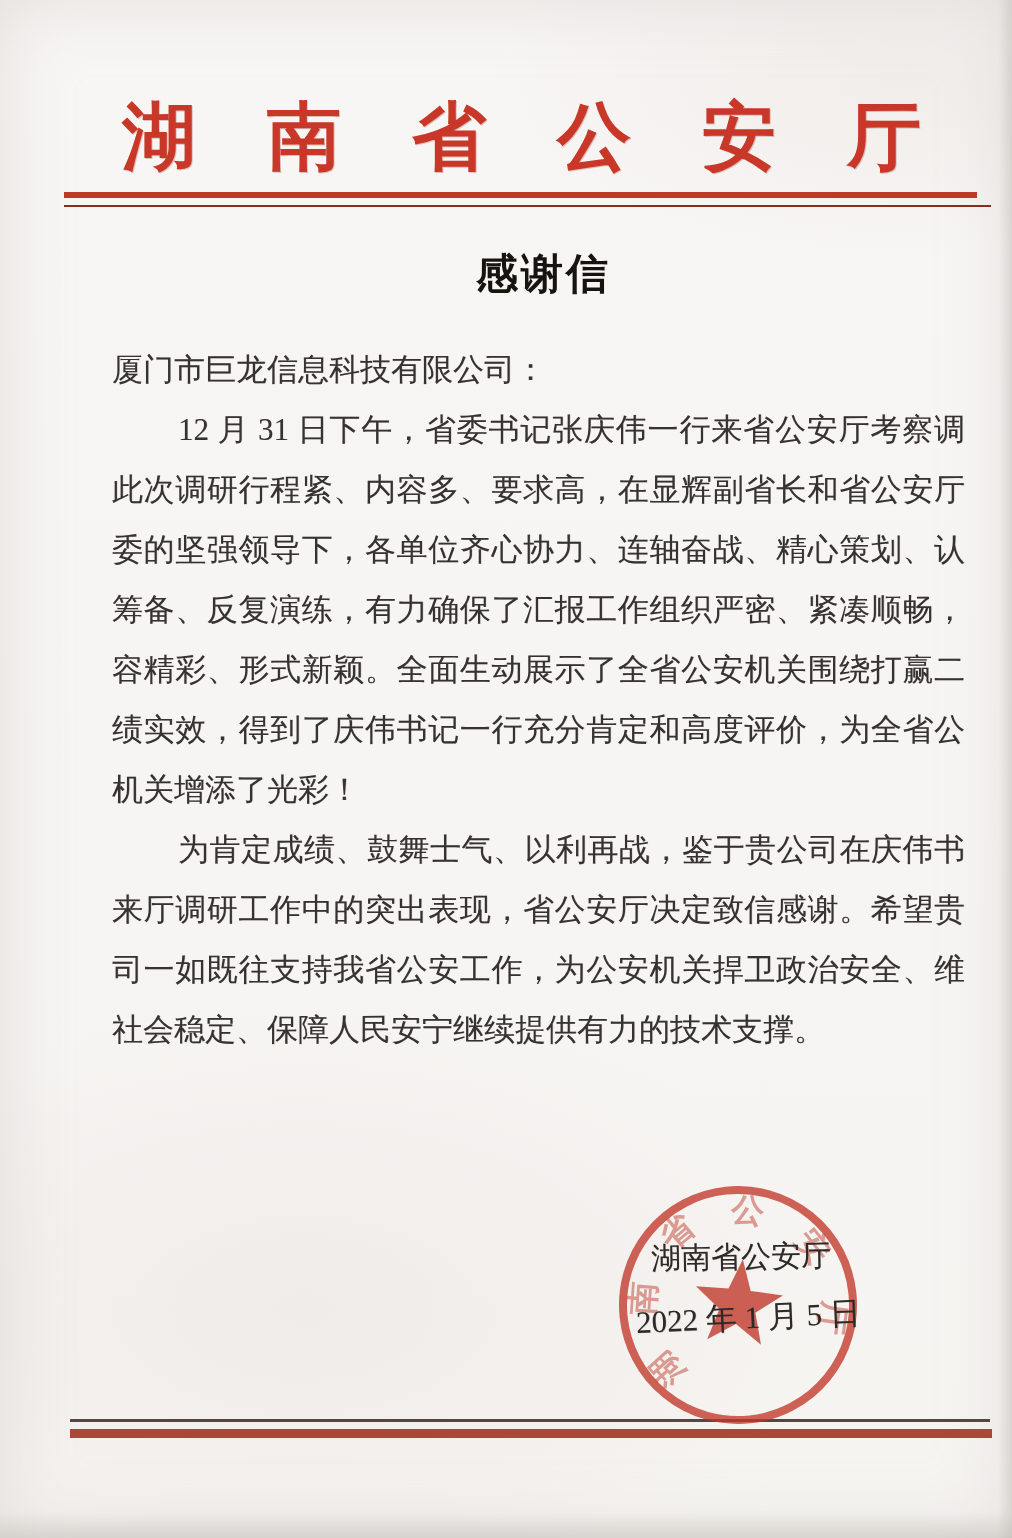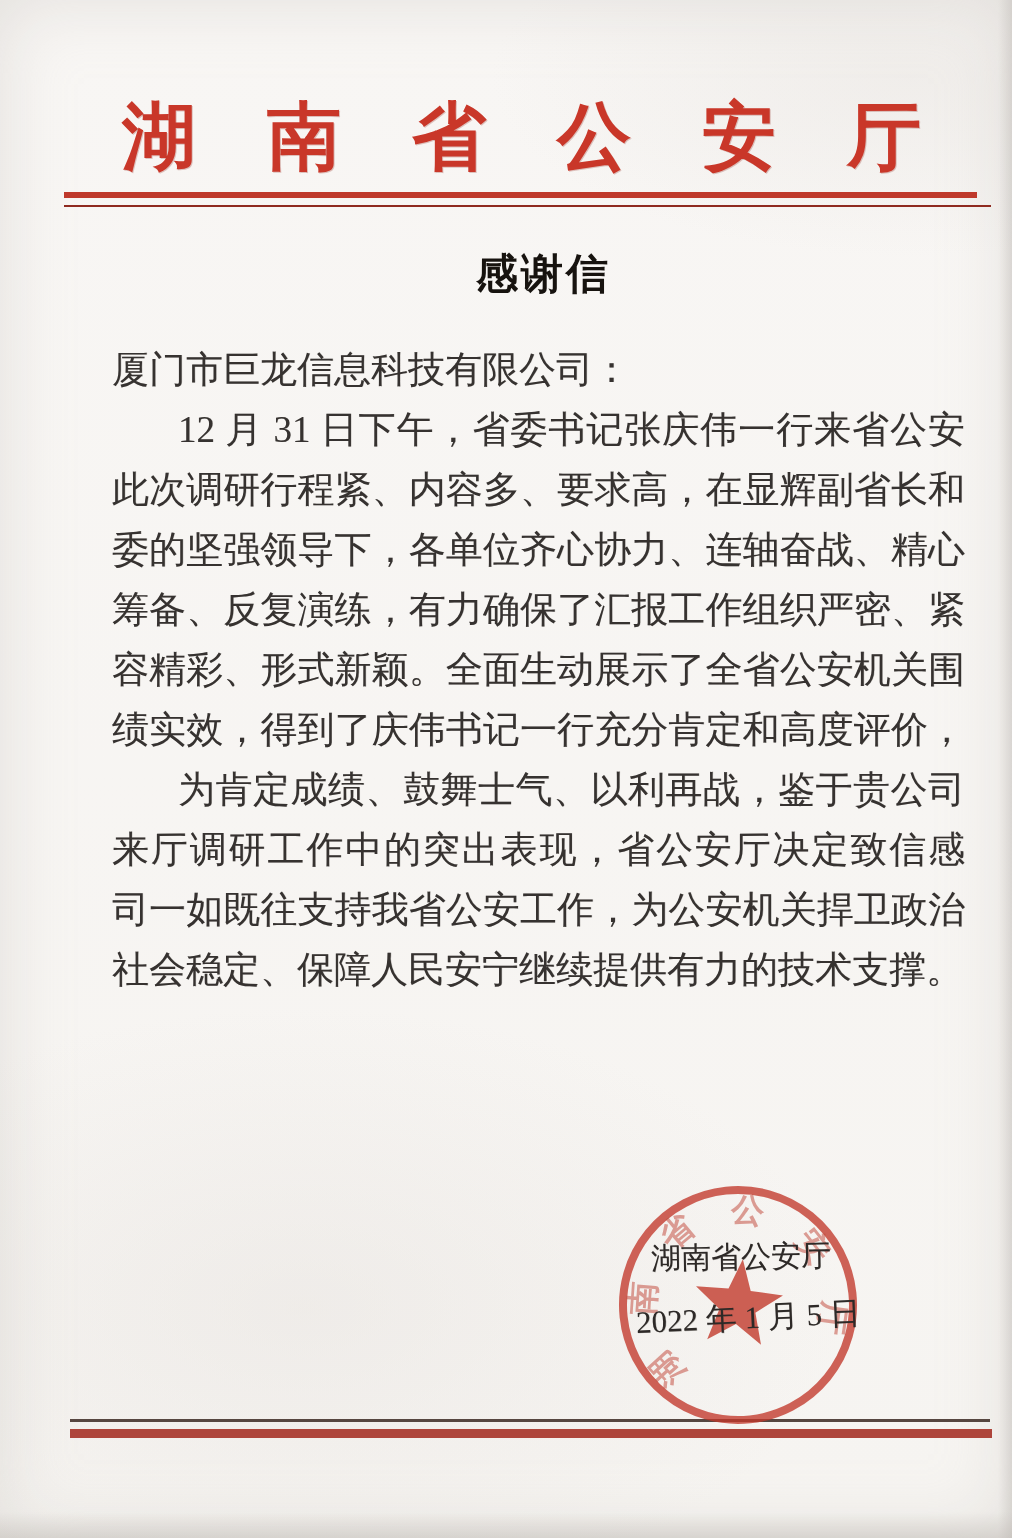--- a/index.html
+++ b/index.html
@@ -58,21 +58,21 @@
     font-family: "Liberation Sans", "DejaVu Sans", sans-serif;
     white-space: nowrap;
     margin-top: 8px;
   }
 
   
   .letter-body {
     position: absolute;
     left: 112px; top: 340px;
     width: 853px;
-    font-size: 37px;
+    font-size: 31px;
     color: #363230;
     text-shadow: 0.4px 0.4px 0 rgba(60,55,50,0.3);
   }
   .line {
     height: 60px;
     line-height: 60px;
     text-align: justify;
     text-align-last: justify;
     text-justify: inter-character;
     white-space: normal;
@@ -140,20 +140,21 @@
   <div class="doc-title">感谢信</div>
 
   <div class="letter-body">
     <div class="line flush-left">厦门市巨龙信息科技有限公司：</div>
     <div class="line indent">12 月 31 日下午，省委书记张庆伟一行来省公安厅考察调研。</div>
     <div class="line">此次调研行程紧、内容多、要求高，在显辉副省长和省公安厅党</div>
     <div class="line">委的坚强领导下，各单位齐心协力、连轴奋战、精心策划、认真</div>
     <div class="line">筹备、反复演练，有力确保了汇报工作组织严密、紧凑顺畅，内</div>
     <div class="line">容精彩、形式新颖。全面生动展示了全省公安机关围绕打赢二十</div>
     <div class="line">绩实效，得到了庆伟书记一行充分肯定和高度评价，为全省公安</div>
+    <div class="line flush-left">机关增添了光彩！</div>
     <div class="line indent">为肯定成绩、鼓舞士气、以利再战，鉴于贵公司在庆伟书记</div>
     <div class="line">来厅调研工作中的突出表现，省公安厅决定致信感谢。希望贵公</div>
     <div class="line">司一如既往支持我省公安工作，为公安机关捍卫政治安全、维护</div>
     <div class="line flush-left">社会稳定、保障人民安宁继续提供有力的技术支撑。</div>
   </div>
 
   <svg class="seal" viewBox="0 0 266 266">
     <g transform="translate(133,133) rotate(-6)">
       <circle cx="0" cy="0" r="115" fill="none" stroke="#c1372a" stroke-opacity="0.78" stroke-width="8"></circle>
       <path d="M9.6,-45 L14.1,-12.7 L45.7,-4.8 L16.5,9.5 L18.7,42 L-4,18.6 L-34.2,30.8 L-18.9,2 L-39.8,-23 L-7.7,-17.4 Z" fill="#c23a2c" fill-opacity="0.8"></path>

